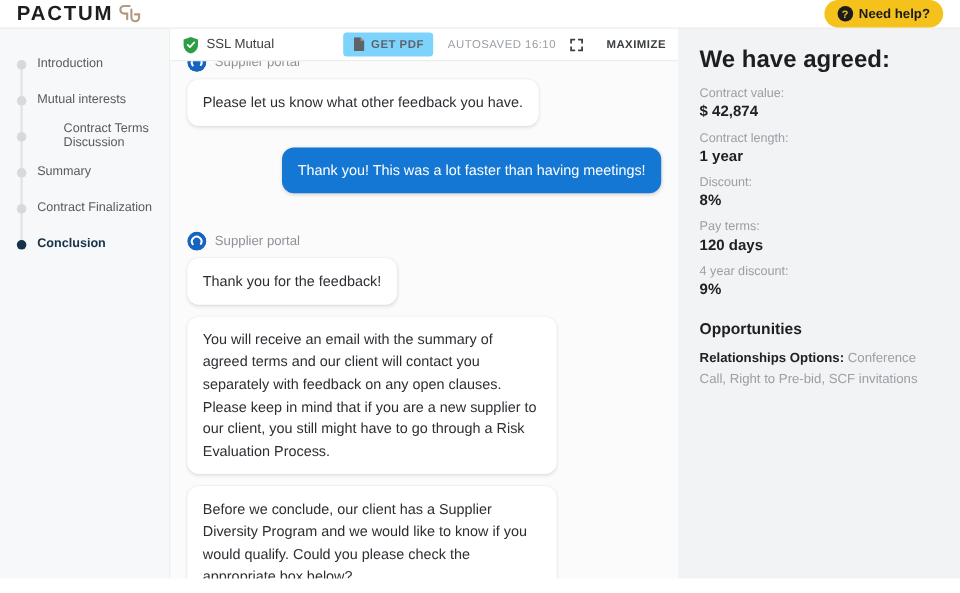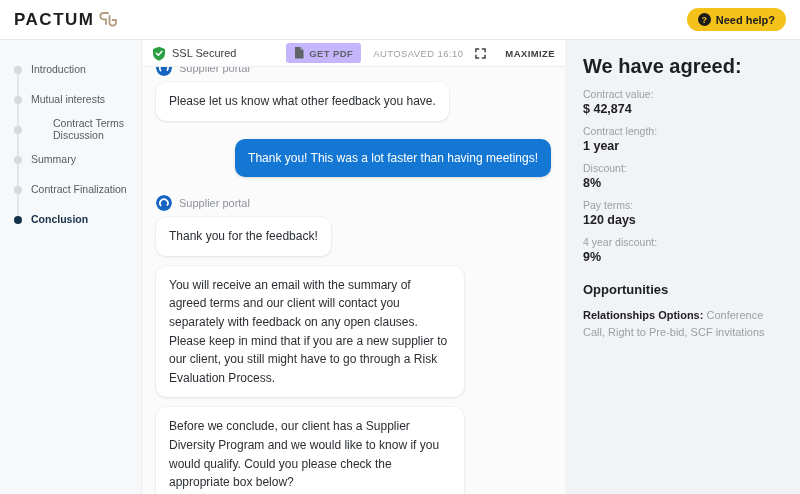--- a/index.html
+++ b/index.html
@@ -1,20 +1,20 @@
 <!DOCTYPE html>
 <html><head>
 <meta charset="utf-8">
 <style>
   * { margin:0; padding:0; box-sizing:border-box; }
   html,body { width:800px; height:494px; overflow:hidden; background:#fff;
     font-family:"Liberation Sans", sans-serif; }
 
   
-  .top-header { height:40px; background:#fff; border-bottom:1px solid #e7e7e7;
+  .top-header { height:24px; background:#fff; border-bottom:1px solid #e7e7e7;
     display:flex; align-items:center; justify-content:space-between; padding:0 14px; }
   .logo-wrap { display:flex; align-items:center; gap:3px; }
   .logo-text { font-size:17px; font-weight:700; letter-spacing:1.5px; color:#1e1e20; }
   .help-btn { background:#f4c21b; border:none; border-radius:14px; padding:5px 11px;
     display:flex; align-items:center; gap:5px; font-size:11px; font-weight:700;
     color:#1b1b1b; cursor:pointer; font-family:inherit; }
   .help-q { width:13px; height:13px; border-radius:50%; background:#1b1b1b; color:#f4c21b;
     font-size:9px; font-weight:700; display:flex; align-items:center; justify-content:center; }
 
   
@@ -27,37 +27,37 @@
   .step-label { font-size:10.5px; color:#565b61; line-height:1.1; }
   .step.active .step-dot { background:#16314a; }
   .step.active .step-label { font-weight:700; color:#16314a; }
 
   
   .chat-col { width:423px; display:flex; flex-direction:column; background:#fbfbfc; }
   .chat-header { height:27px; background:#fff; border-bottom:1px solid #ededed;
     display:flex; align-items:center; justify-content:space-between; padding:0 10px; flex:0 0 27px; }
   .ssl { display:flex; align-items:center; gap:6px; font-size:11px; color:#3c4043; }
   .chat-header-right { display:flex; align-items:center; gap:12px; }
-  .getpdf-btn { display:flex; align-items:center; gap:5px; background:#c4b5fd; border:none;
+  .getpdf-btn { display:flex; align-items:center; gap:5px; background:#7dd3fc; border:none;
     border-radius:3px; padding:4px 8px; font-size:9.5px; font-weight:600; letter-spacing:.4px;
     color:#5f6368; cursor:pointer; font-family:inherit; }
   .autosaved { font-size:9.5px; letter-spacing:.4px; color:#9aa0a6; }
   .maximize-btn { display:flex; align-items:center; gap:19px; background:none; border:none;
     font-size:9.5px; font-weight:700; letter-spacing:.4px; color:#3c4043; cursor:pointer; font-family:inherit; }
 
   .messages { flex:1; overflow:hidden; padding:0 14px 10px 14px; }
   .bot-label { display:flex; align-items:center; gap:7px; margin:14px 0 6px 0; }
   .bot-label.clipped { margin-top:-7px; }
   .bot-label .name { font-size:11px; color:#8d9298; }
   .avatar { width:16px; height:16px; border-radius:50%; flex:0 0 16px; }
   .bubble { background:#fff; border-radius:10px; padding:10px 13px; font-size:12px; color:#2b2f33;
     line-height:1.55; max-width:308px; width:fit-content;
     box-shadow:0 1px 3px rgba(0,0,0,.09), 0 0 0 1px rgba(0,0,0,.02); margin-bottom:10px; }
   .bubble.user { background:#1477d4; color:#fff; margin-left:auto; max-width:330px;
-    margin-top:18px; margin-bottom:18px; box-shadow:0 1px 3px rgba(0,0,0,.15); }
+    margin-top:18px; margin-bottom:32px; box-shadow:0 1px 3px rgba(0,0,0,.15); }
 
   
   .agreed-panel { flex:1; background:#f2f3f5; padding:15px 18px; }
   .agreed-title { font-size:20px; font-weight:700; color:#1c1e21; margin-bottom:10px; }
   .term { margin-bottom:9px; }
   .term-label { font-size:10.5px; color:#9aa0a6; margin-bottom:2px; }
   .term-value { font-size:12.5px; font-weight:700; color:#202124; }
   .opp-title { font-size:13px; font-weight:700; color:#1c1e21; margin:18px 0 10px 0; }
   .opp-item { font-size:11px; line-height:1.55; margin-bottom:10px; color:#9aa0a6; }
   .opp-item b { color:#202124; }
@@ -111,21 +111,21 @@
     </ul>
   </div>
 
   <div class="chat-col">
     <div class="chat-header">
       <div class="ssl">
         <svg width="14" height="15" viewBox="0 0 14 15">
           <path d="M7 .8 L13 3 V7.2 C13 11 10.4 13.6 7 14.6 C3.6 13.6 1 11 1 7.2 V3 Z" fill="#2e9e44"></path>
           <path d="M4.4 7.4 L6.3 9.3 L9.8 5.4" fill="none" stroke="#fff" stroke-width="1.5" stroke-linecap="round" stroke-linejoin="round"></path>
         </svg>
-        <span>SSL Secured</span>
+        <span>SSL Mutual</span>
       </div>
       <div class="chat-header-right">
         <button class="getpdf-btn">
           <svg width="10" height="12" viewBox="0 0 10 12">
             <path d="M1 0 H6.5 L9.5 3 V11.5 H1 Z" fill="#5f6368"></path>
             <path d="M6.5 0 L9.5 3 H6.5 Z" fill="#9aa0a6"></path>
           </svg>
           <span>GET PDF</span>
         </button>
         <span class="autosaved">AUTOSAVED 16:10</span>

